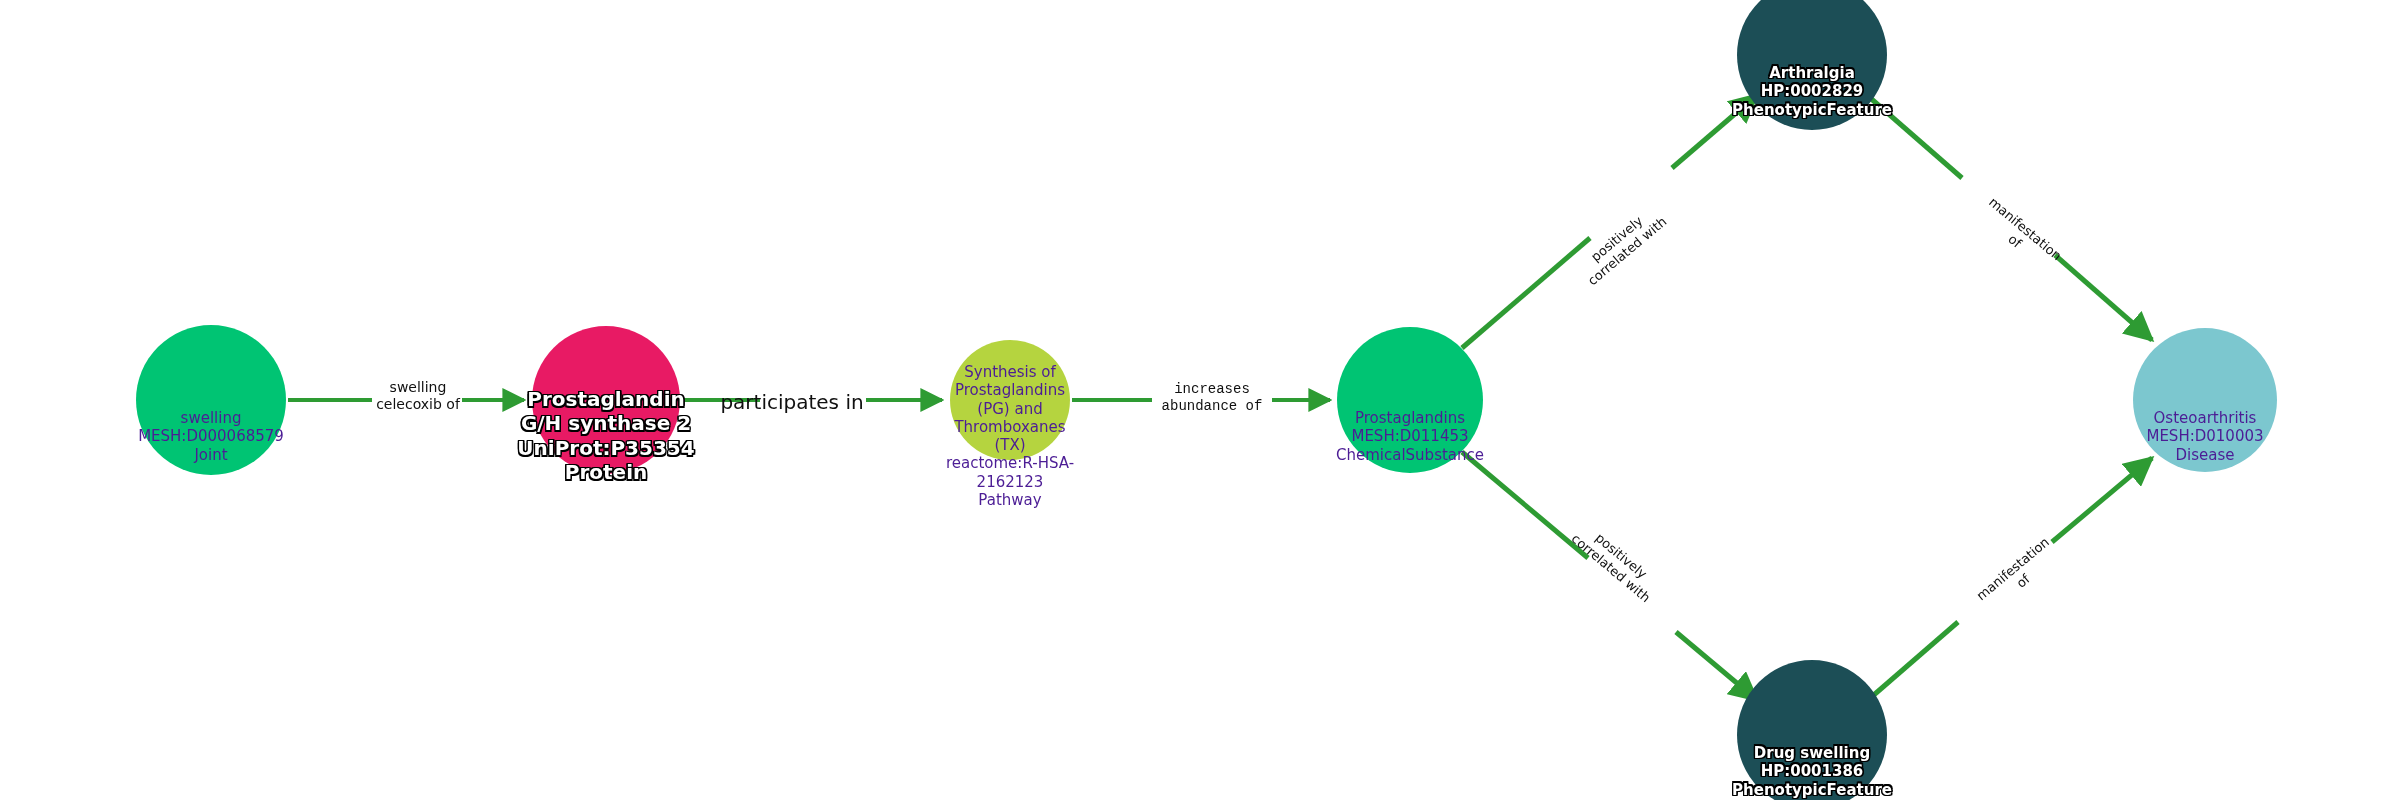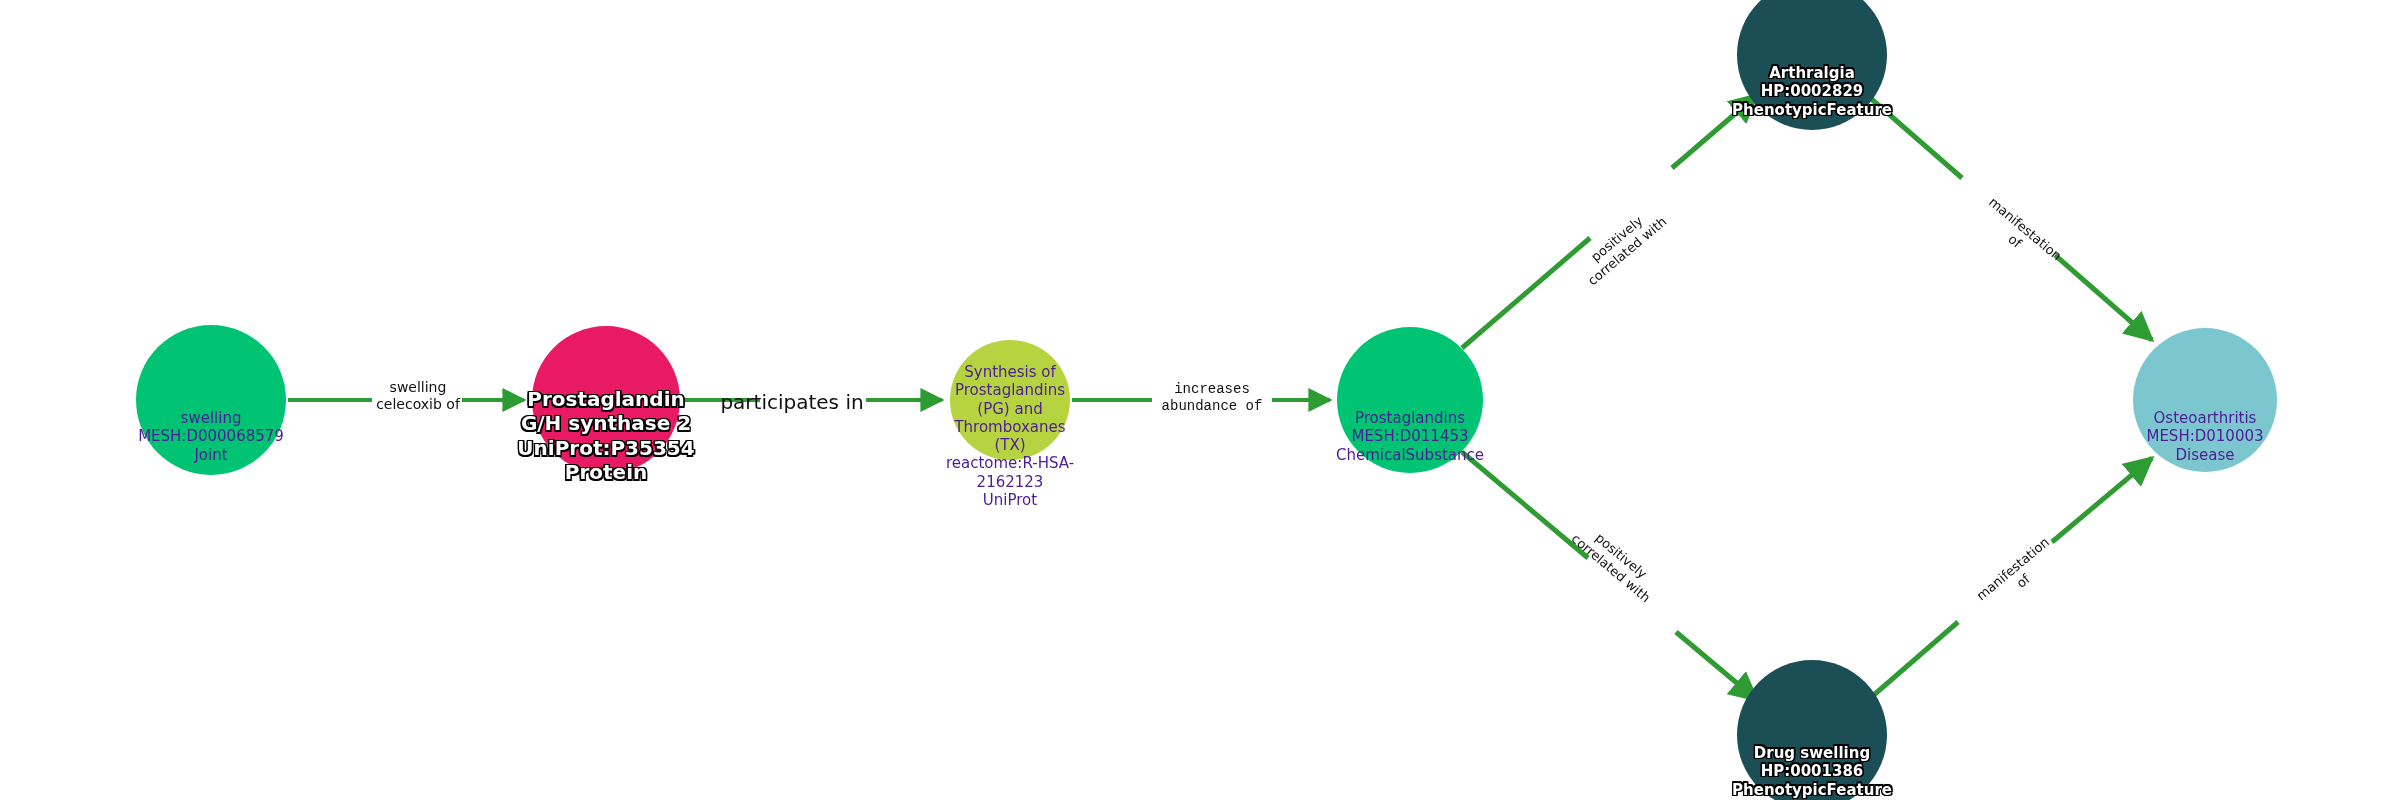--- a/index.html
+++ b/index.html
@@ -133,21 +133,21 @@
 
   <div class="node" style="left: 950px; top: 340px; width: 120px; height: 120px; background: rgb(181, 212, 63);">
     <div class="node-label lbl-plain" style="font-size: 15px;">
       <span class="ln">Synthesis of</span>
       <span class="ln">Prostaglandins</span>
       <span class="ln">(PG) and</span>
       <span class="ln">Thromboxanes</span>
       <span class="ln">(TX)</span>
       <span class="ln">reactome:R-HSA-</span>
       <span class="ln">2162123</span>
-      <span class="ln">UniProt</span>
+      <span class="ln">Pathway</span>
     </div>
   </div>
 
   <div class="node" style="left: 1337px; top: 327px; width: 146px; height: 146px; background: rgb(0, 196, 115);">
     <div class="node-label lbl-plain" style="font-size: 15px;">
       <span class="ln">Prostaglandins</span>
       <span class="ln">MESH:D011453</span>
       <span class="ln">ChemicalSubstance</span>
     </div>
   </div>

